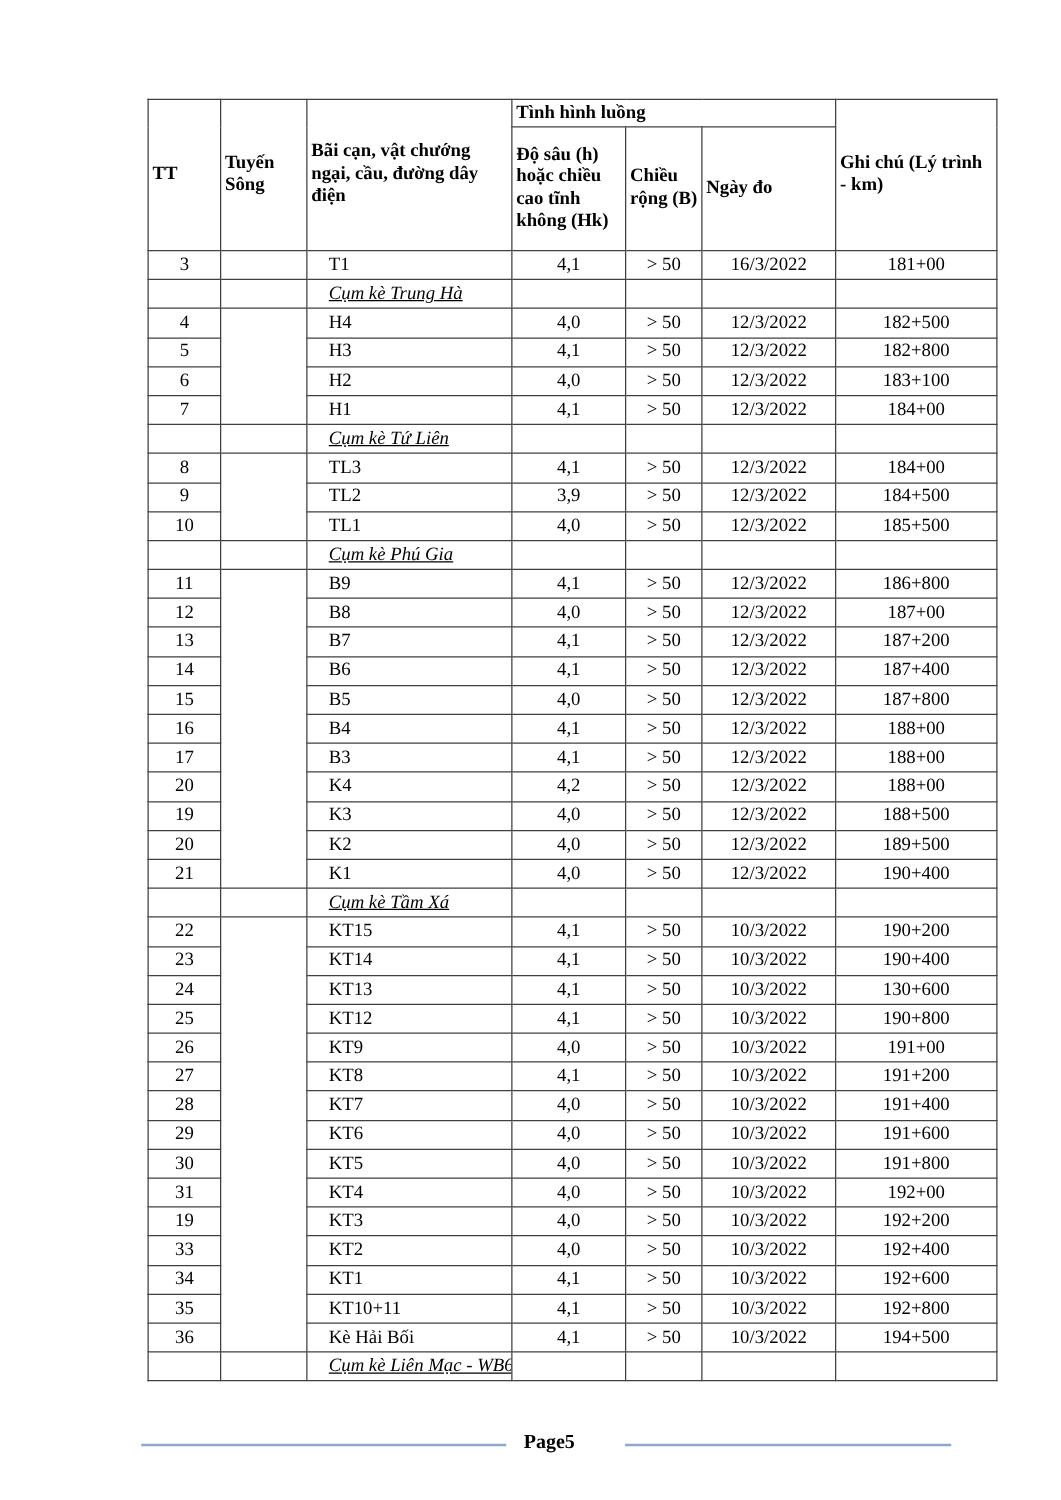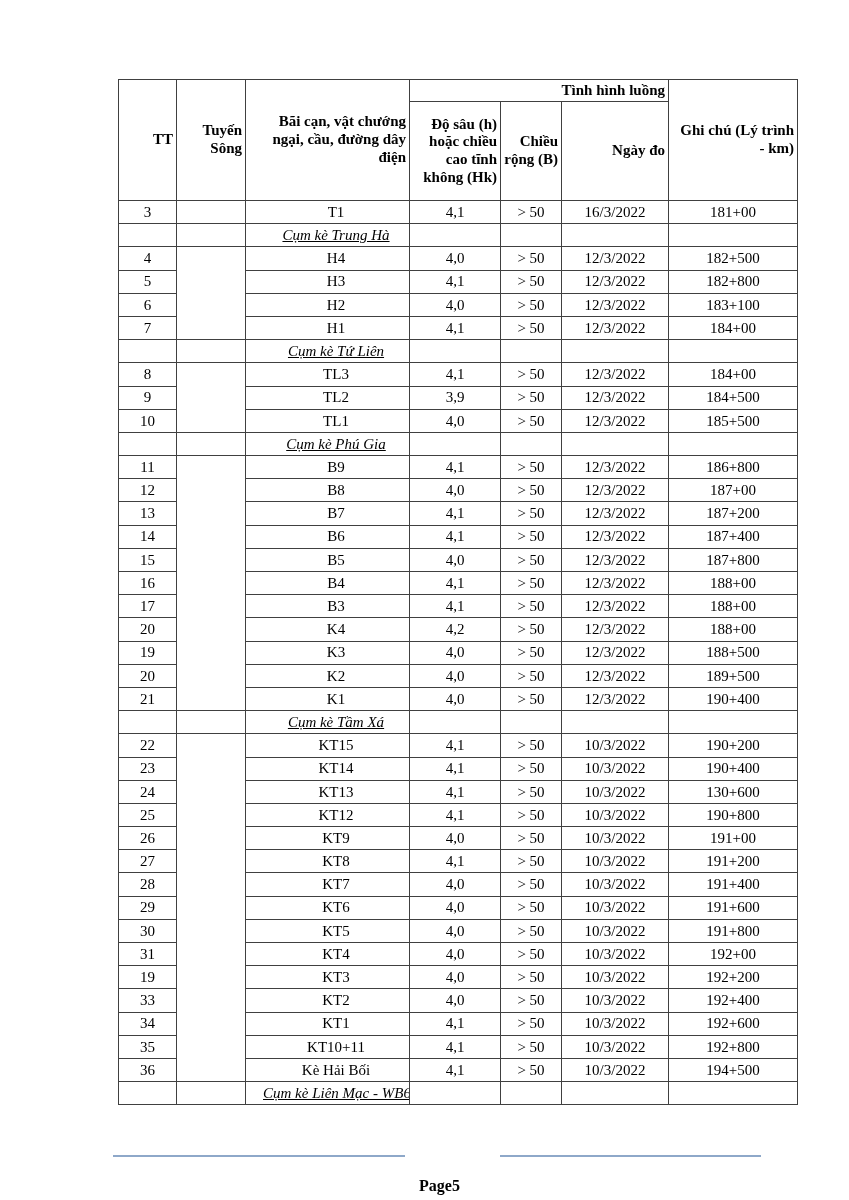--- a/index.html
+++ b/index.html
@@ -21,37 +21,37 @@
     table-layout: fixed;
   }
   .doc-table th, .doc-table td {
     border: 1px solid #404040;
     padding: 0;
     overflow: hidden;
   }
   .doc-table thead th {
     font-size: 15px;
     font-weight: bold;
-    text-align: right;
+    text-align: left;
     vertical-align: middle;
     line-height: 1.18;
     padding: 1px 3px;
   }
   .doc-table thead tr.hdr-top { height: 22px; }
   .doc-table thead tr.hdr-sub { height: 99px; }
   .doc-table tbody tr { height: 23.2px; }
   .doc-table tbody td {
     font-size: 15px;
     line-height: 1.1;
     text-align: center;
     vertical-align: middle;
     white-space: nowrap;
   }
   .doc-table tbody td.cell-name {
-    text-align: center;
+    text-align: left;
     padding-left: 17px;
   }
   .doc-table tbody tr.group-row td.cell-name {
     font-style: italic;
     text-decoration: underline;
   }
   .footer-rule {
     position: absolute;
     top: 1155px;
     height: 1.5px;
@@ -60,21 +60,20 @@
   .footer-rule.left  { left: 113px; width: 292px; }
   .footer-rule.right { left: 500px; width: 261px; }
   .page-label {
     position: absolute;
     left: 419px;
     top: 1145px;
     font-size: 16px;
     font-weight: bold;
     font-family: "Liberation Serif", "DejaVu Serif", serif;
     color: #000000;
-    margin-top: 32px;
   }
 </style>
 </head>
 <body>
 
 <div class="page">
 
   <table class="doc-table">
     <colgroup>
       <col style="width:58px">

